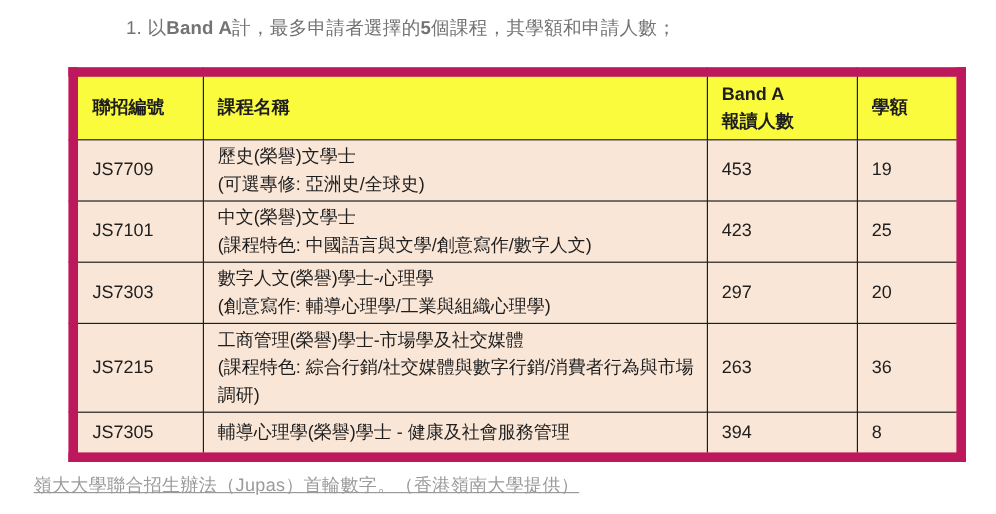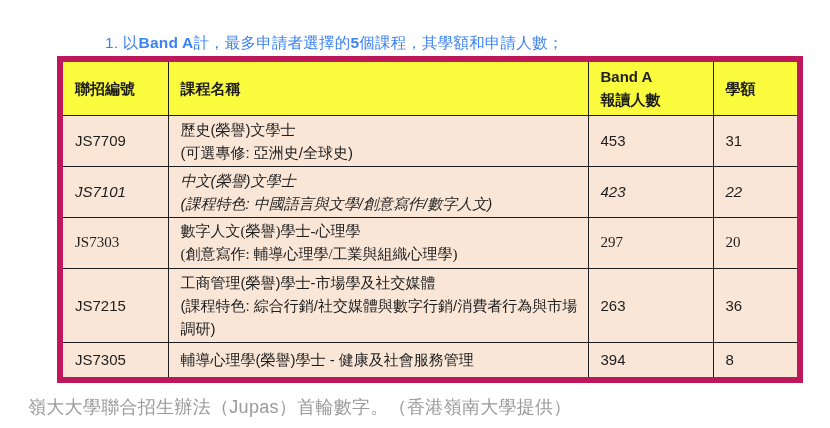--- a/index.html
+++ b/index.html
@@ -9,34 +9,33 @@
     position: relative;
     font-family: "Liberation Sans", sans-serif;
     color: #1e1e1e;
   }
   .page { position: absolute; inset: 0; background: #ffffff; }
 
   .title {
     position: absolute;
     left: 105px; top: 13px;
     font-size: 15.5px;
-    color: #3b82f6;
+    color: #737373;
     letter-spacing: 0.2px;
     white-space: nowrap;
-    margin-top: 20px;
   }
   .title .b { font-weight: 700; }
 
   table.adm {
     position: absolute;
     left: 57px; top: 56px;
     width: 740px;
     border-collapse: collapse;
     table-layout: fixed;
-    border: 6px solid #be185d;
+    border: 8px solid #be185d;
     font-size: 15px;
   }
   table.adm th, table.adm td {
     border: 1px solid #1f1f1f;
     vertical-align: middle;
     padding: 2px 8px 2px 12px;
     line-height: 23px;
   }
   table.adm thead th {
     background: #fbfb3d;
@@ -45,32 +44,33 @@
   }
   table.adm tbody td { background: #f9e6d7; }
 
   col.c-code   { width: 108px; }
   col.c-course { width: 420px; }
   col.c-apps   { width: 125px; }
   col.c-quota  { width: 87px; }
 
   tr.h-header { height: 56px; }
   tr.r-0 { height: 50px; }
-  tr.r-1 { height: 48px; font-style: italic; }
-  tr.r-2 { height: 48px; font-family: Liberation Serif, serif; }
+  tr.r-1 { height: 48px; }
+  tr.r-2 { height: 48px; }
   tr.r-3 { height: 67px; }
   tr.r-4 { height: 38px; }
 
   .caption {
     position: absolute;
     left: 28px; top: 395px;
-    font-size: 18px;
+    font-size: 15px;
     color: #9a9a9a;
     letter-spacing: 0.3px;
     white-space: nowrap;
+    text-decoration: underline;
   }
 </style>
 </head>
 <body>
 
 <div class="page">
 
   <div class="title">
     <span>1. 以</span><span class="b">Band A</span><span>計，最多申請者選擇的</span><span class="b">5</span><span>個課程，其學額和申請人數；</span>
   </div>
@@ -94,30 +94,30 @@
       </tr>
     </thead>
     <tbody>
       <tr class="r-0">
         <td>JS7709</td>
         <td>
           <div>歷史(榮譽)文學士</div>
           <div>(可選專修: 亞洲史/全球史)</div>
         </td>
         <td>453</td>
-        <td>31</td>
+        <td>19</td>
       </tr>
       <tr class="r-1">
         <td>JS7101</td>
         <td>
           <div>中文(榮譽)文學士</div>
           <div>(課程特色: 中國語言與文學/創意寫作/數字人文)</div>
         </td>
         <td>423</td>
-        <td>22</td>
+        <td>25</td>
       </tr>
       <tr class="r-2">
         <td>JS7303</td>
         <td>
           <div>數字人文(榮譽)學士-心理學</div>
           <div>(創意寫作: 輔導心理學/工業與組織心理學)</div>
         </td>
         <td>297</td>
         <td>20</td>
       </tr>

